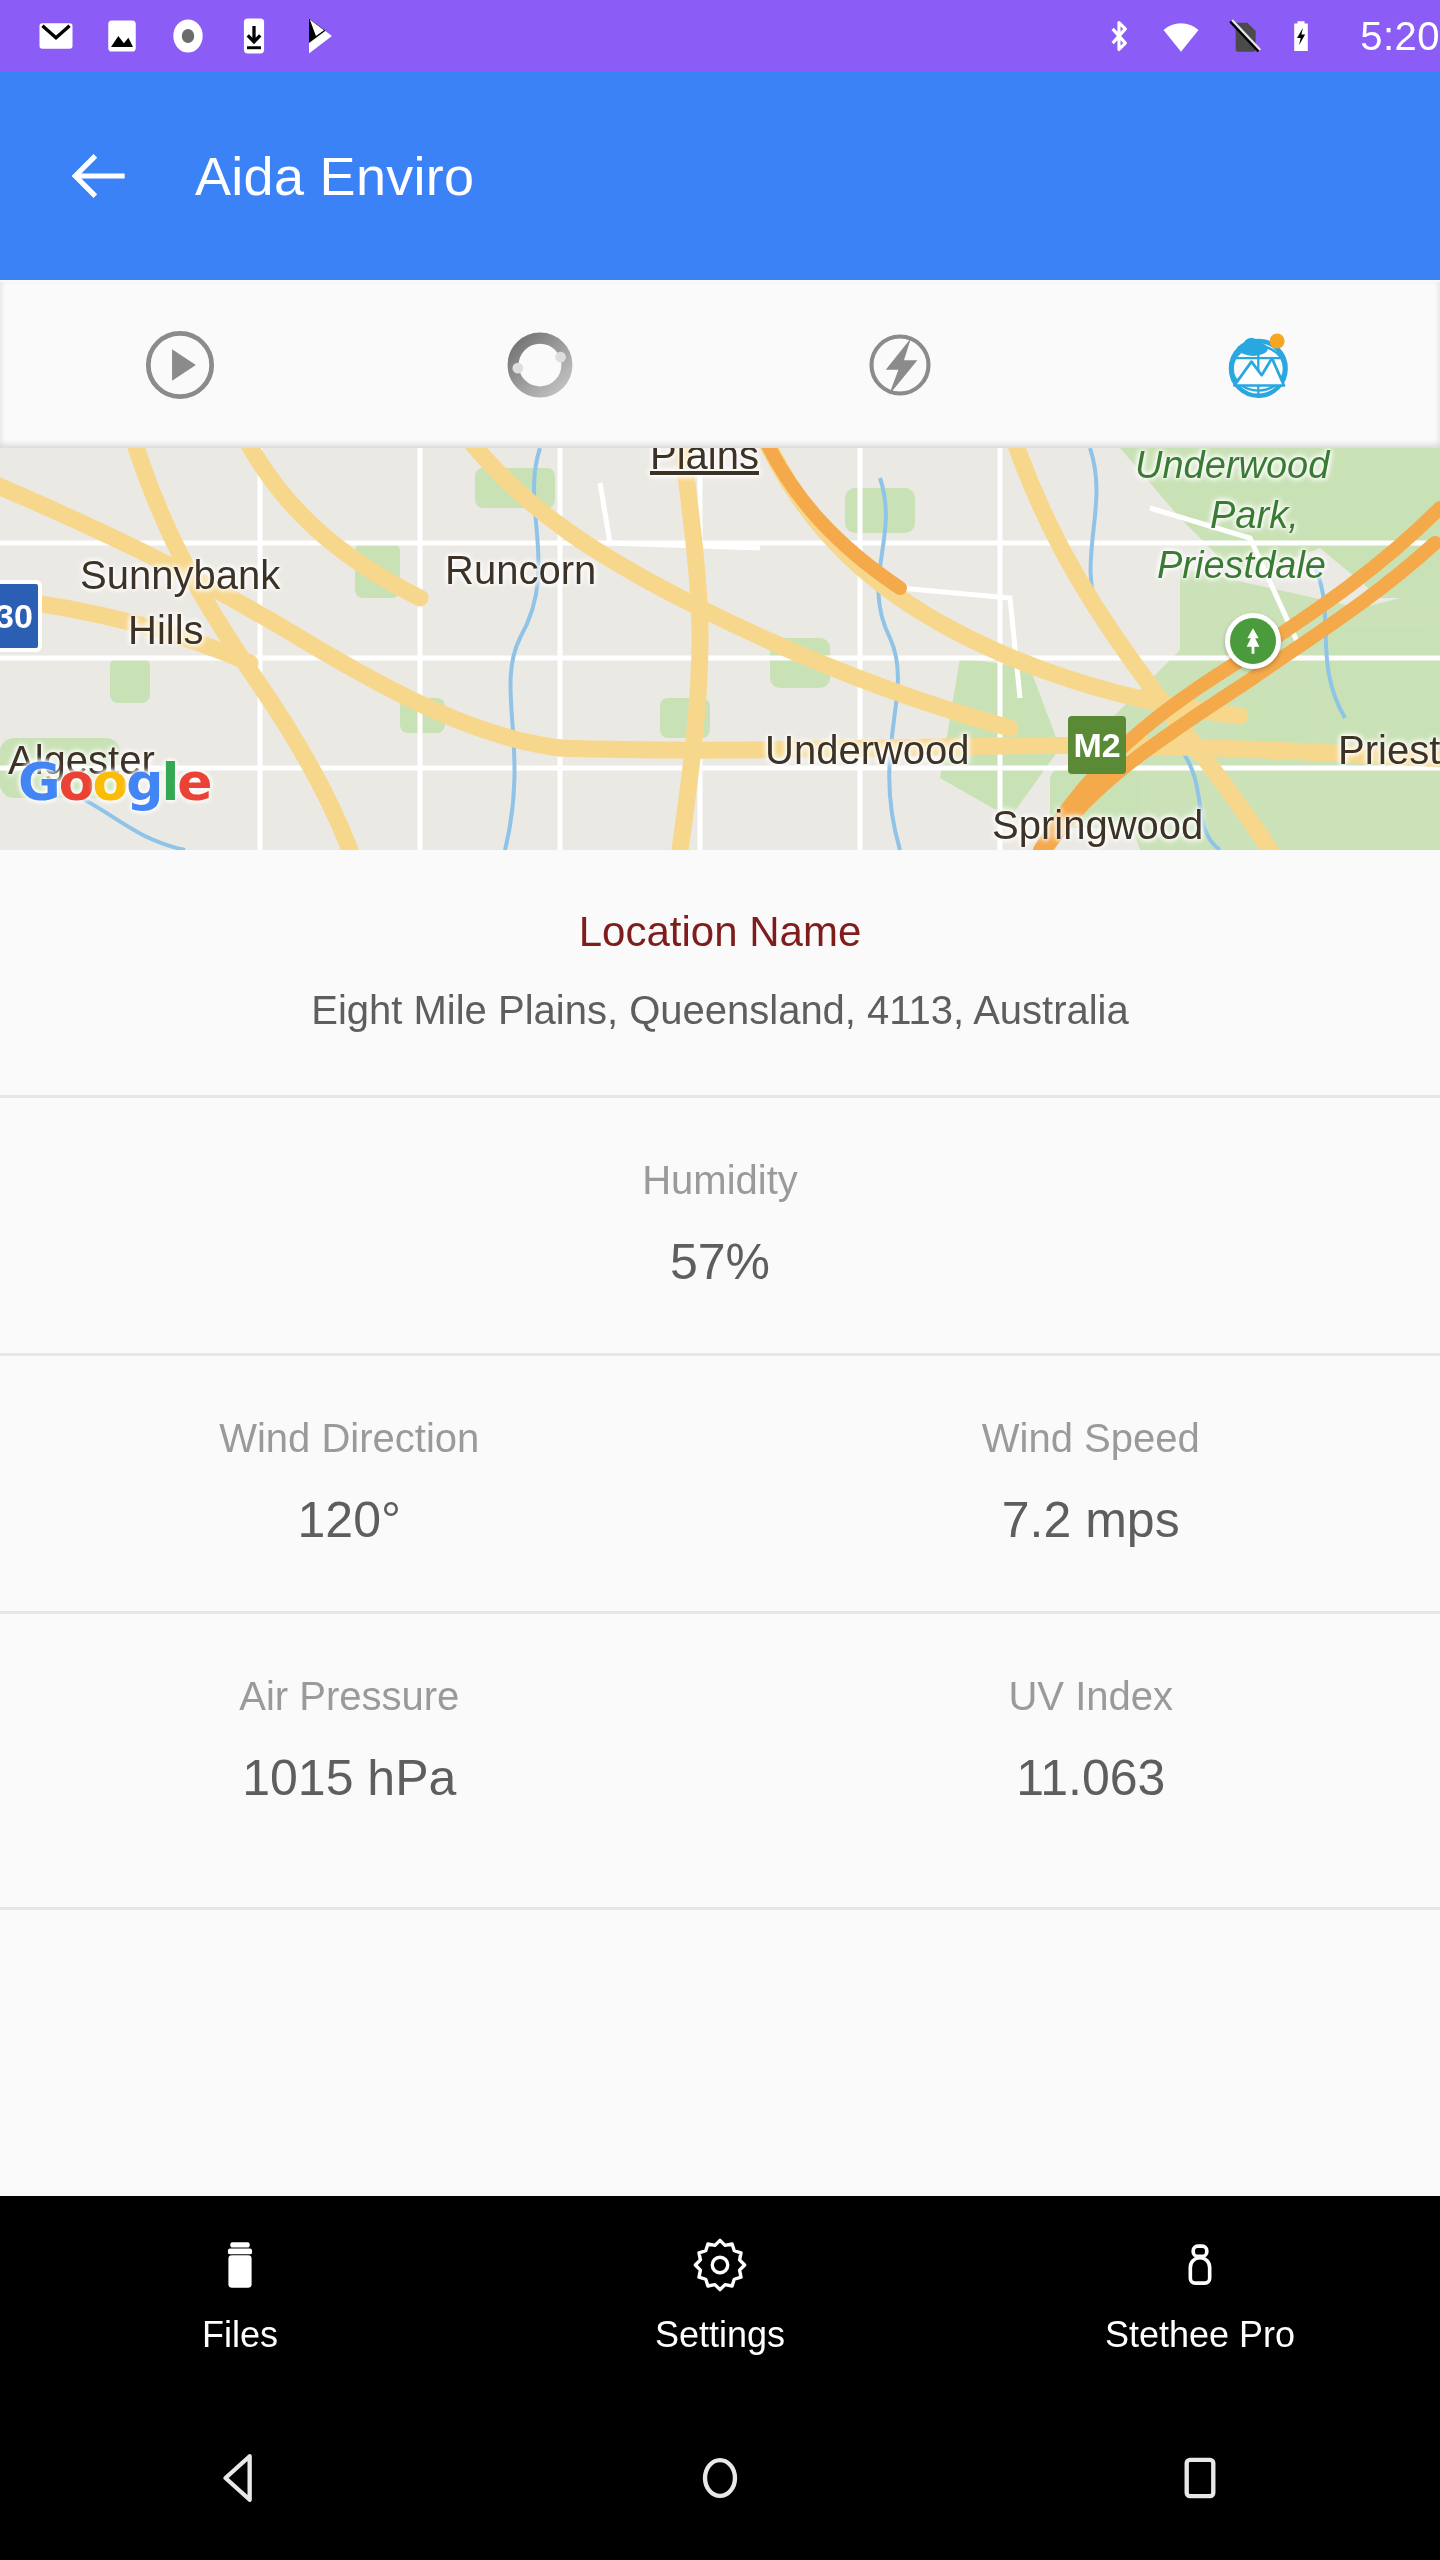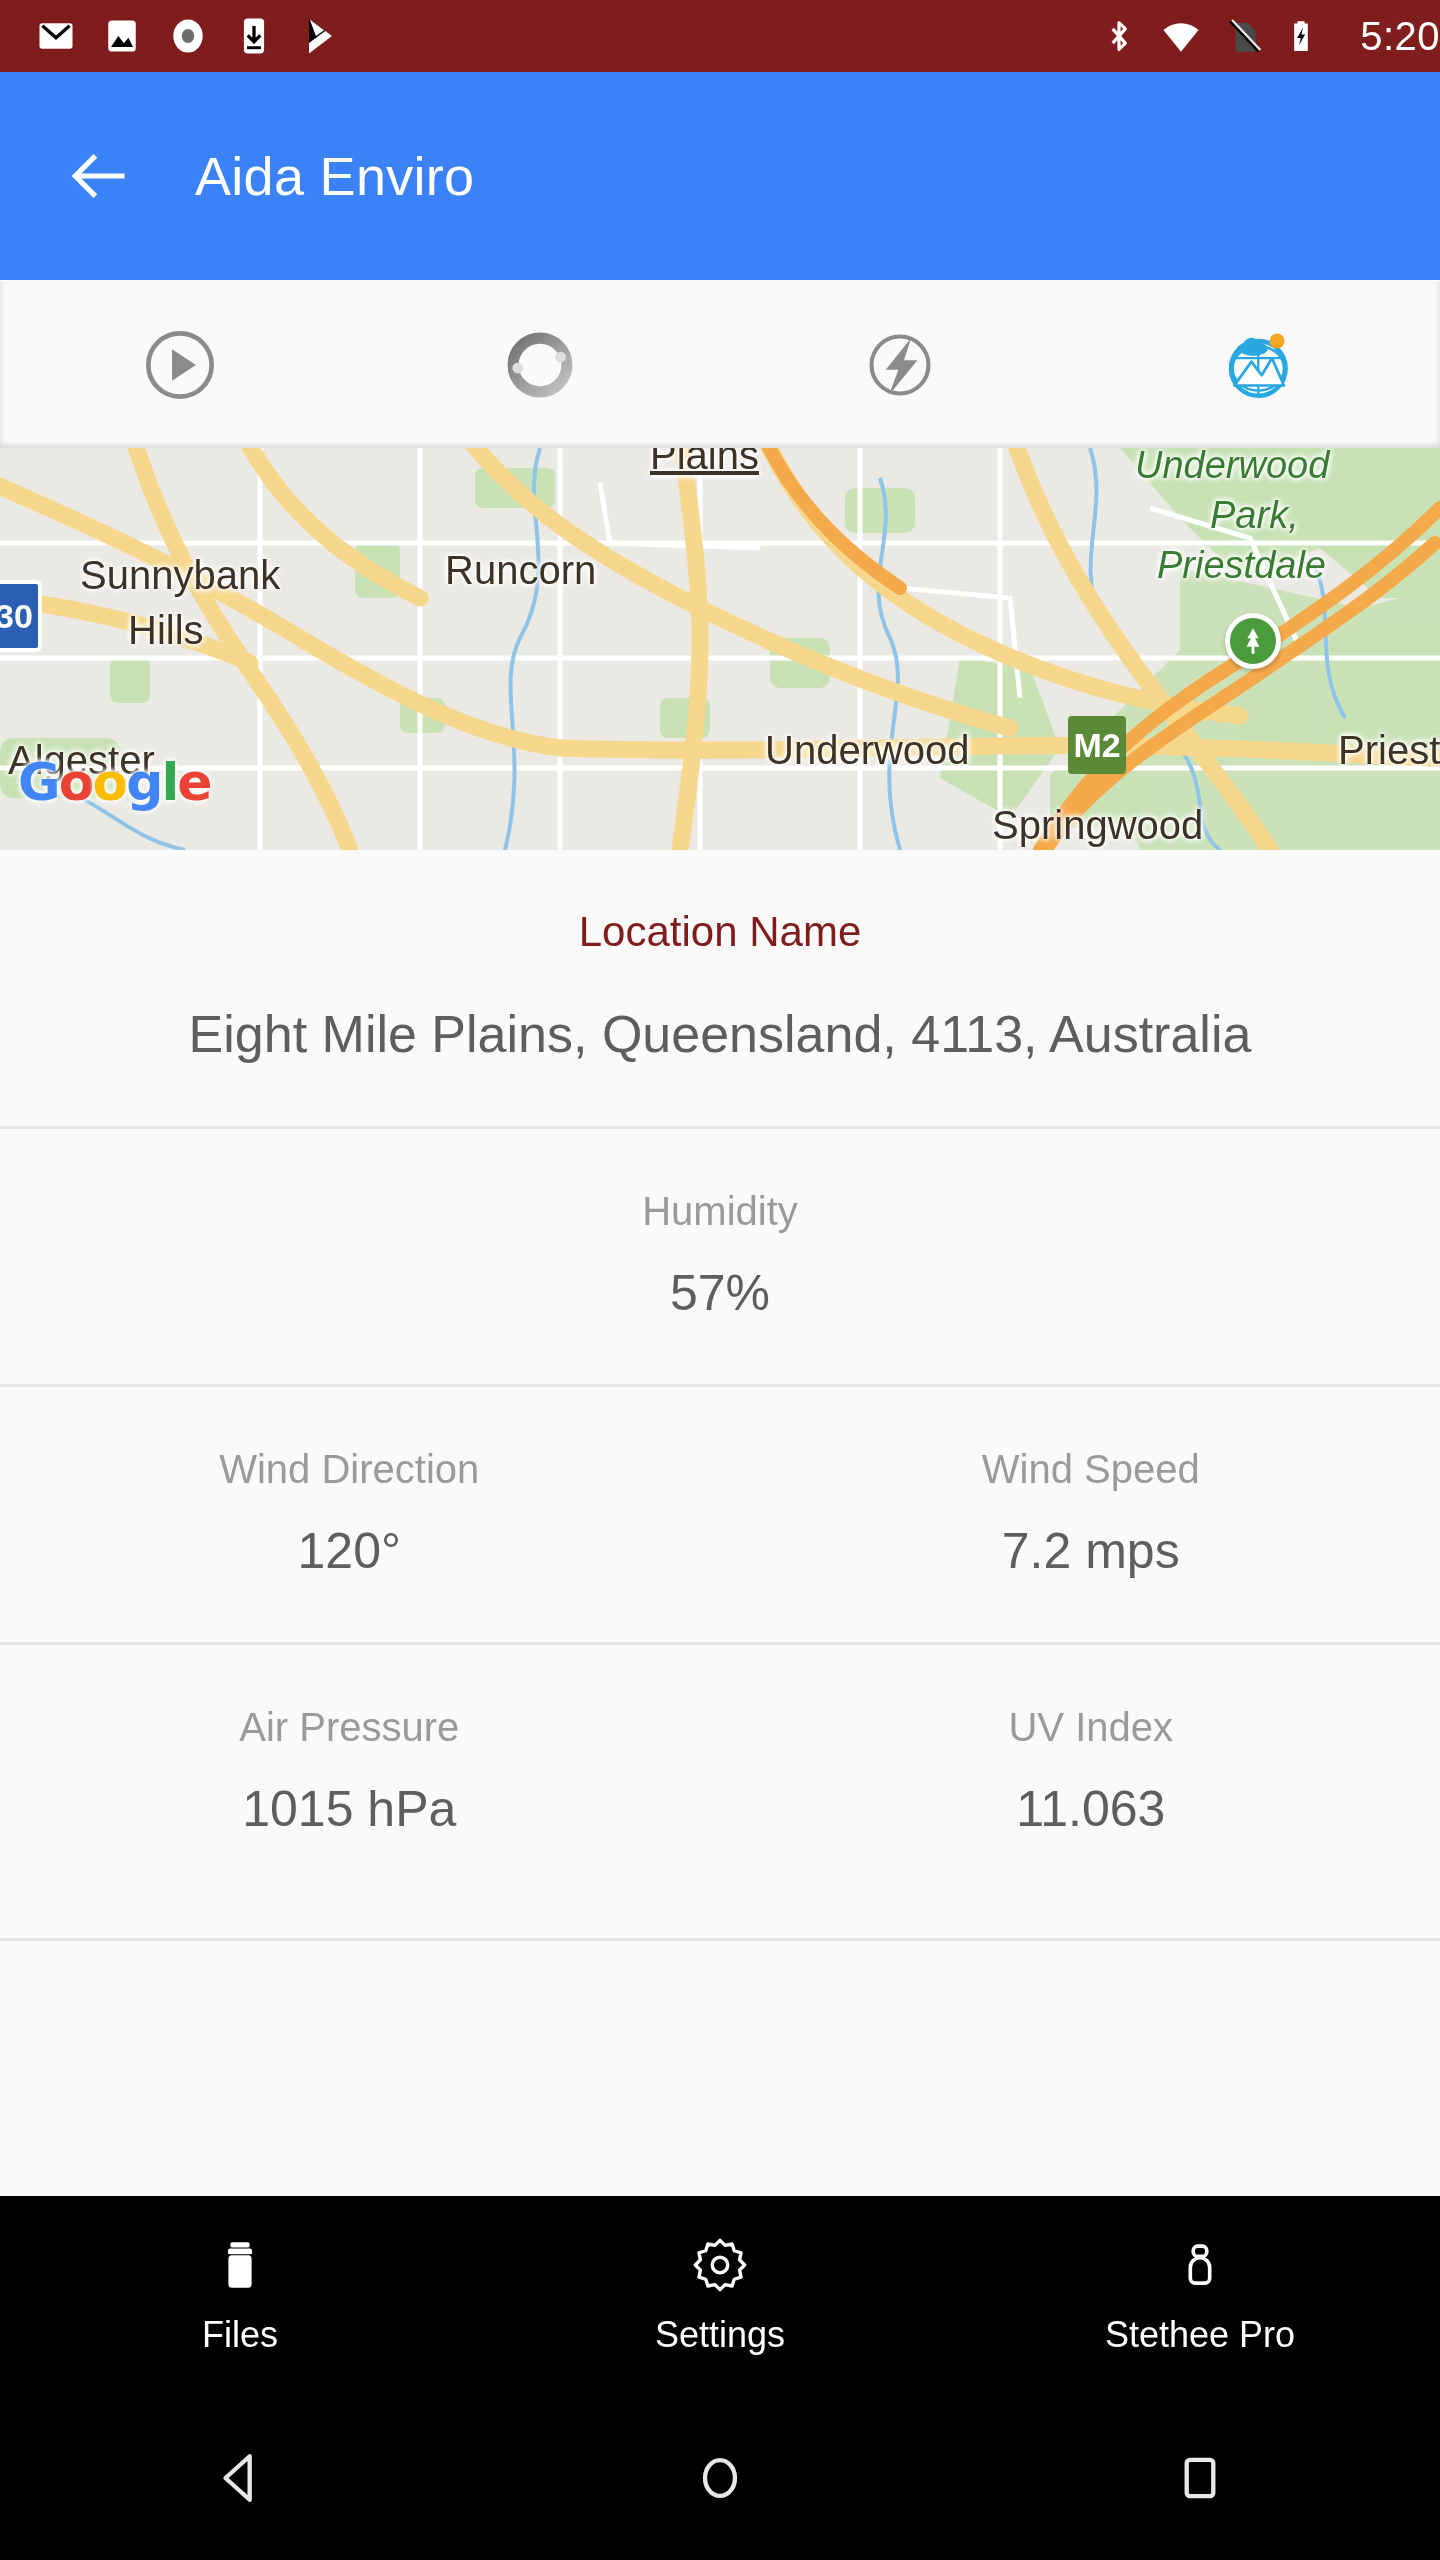--- a/index.html
+++ b/index.html
@@ -7,21 +7,21 @@
     width:1440px; height:2560px;
     background:#000;
     font-family:"Liberation Sans", sans-serif;
     overflow:hidden;
   }
   .phone { position:relative; width:1440px; height:2560px; background:#fafafa; }
 
   
   .statusbar {
     position:absolute; left:0; top:0; width:1440px; height:72px;
-    background:#7f1d1d; display:flex; align-items:center;
+    background:#8b5cf6; display:flex; align-items:center;
   }
   .sb-left { display:flex; align-items:center; gap:22px; padding-left:34px; flex:1; }
   .sb-right { display:flex; align-items:center; gap:20px; padding-right:28px; }
   .sb-time { color:#fff; font-size:40px; letter-spacing:0.5px; padding-left:14px; }
 
   
   .appbar {
     position:absolute; left:0; top:72px; width:1440px; height:208px;
     background:#3b82f6; display:flex; align-items:center;
   }
@@ -73,21 +73,21 @@
     background:#4a9b3c; border:5px solid #fff;
     display:flex; align-items:center; justify-content:center;
     box-shadow:0 2px 4px rgba(0,0,0,.25);
   }
 
   
   .content { position:absolute; left:0; top:850px; width:1440px; }
   .divider { height:3px; background:#e6e6e6; }
   .loc-block { padding:58px 0 62px 0; text-align:center; background:#fafafa; }
   .loc-label { color:#7f1d1d; font-size:42px; }
-  .loc-value { color:#5e5e5e; font-size:52px; margin-top:48px; }
+  .loc-value { color:#5e5e5e; font-size:40px; margin-top:32px; }
 
   .grid-row {
     display:flex; background:#fafafa; padding:60px 0 62px 0;gap:43px;
   }
   .cell { flex:1; text-align:center; }
   .cell-label { color:#9a9a9a; font-size:40px; }
   .cell-value { color:#5e5e5e; font-size:50px; margin-top:30px; }
   .spacer { height:38px; background:#fafafa; }
 
   

